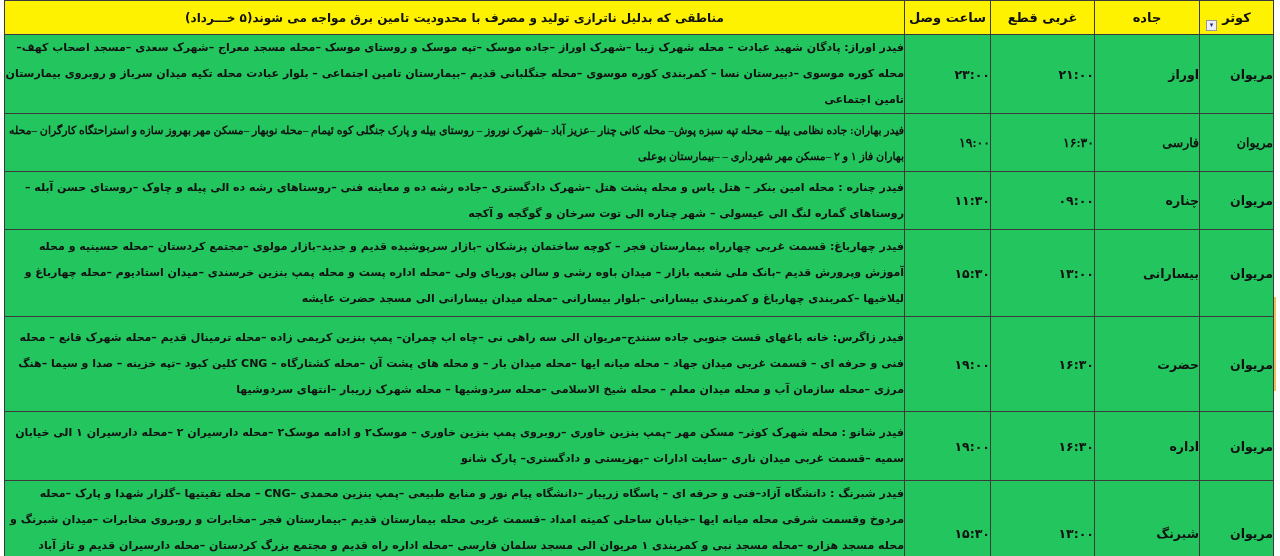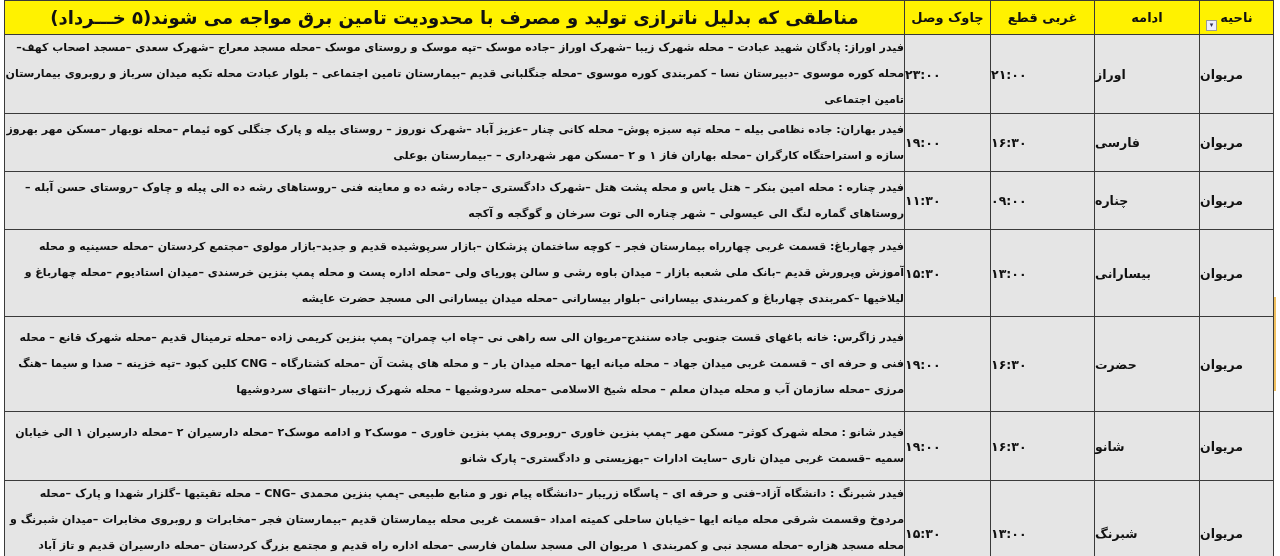--- a/index.html
+++ b/index.html
@@ -1,28 +1,28 @@
 <!DOCTYPE html>
 <html><head>
 <meta charset="utf-8">
 <style>
   html, body { margin:0; padding:0; background:#ffffff; }
   body { width:1280px; height:556px; overflow:hidden; font-family:"DejaVu Sans", sans-serif; }
   .sheet { position:absolute; left:0; top:0; width:1280px; height:556px; background:#fff; }
   table.grid { position:absolute; left:4px; top:0; width:1270px; border-collapse:collapse; table-layout:fixed; direction:rtl; }
   table.grid td, table.grid th { border:1px solid #3a3a3a; padding:0; vertical-align:middle; }
   th { background:#fff200; font-weight:bold; font-size:13px; color:#111; height:33px; text-align:center; }
-  th.title { font-size:18px; }
-  td { background:#e5e5e5; }
-  td.c { text-align:left; font-weight:bold; font-size:12.5px; color:#111; }
+  th.title { font-size:12px; }
+  td { background:#22c55e; }
+  td.c { text-align:right; font-weight:bold; font-size:12.5px; color:#111; }
   td.desc { text-align:right; font-weight:bold; font-size:11px; line-height:26px; color:#111; padding:0 6px 0 6px; }
   .filter-icon { display:inline-block; width:9px; height:9px; border:1px solid #999; background:#eef; font-size:7px; line-height:9px; color:#335; vertical-align:bottom; position:absolute; left:6px; bottom:3px; }
   th.region { position:relative; }
   .r1 td { height:57px; }
-  .r2 td { height:57px; }
+  .r2 td { height:57px;font-family:Liberation Serif, serif; }
   .r3 td { height:57px; }
   .r4 td { height:86px; }
   .r5 td { height:94px; }
   .r6 td { height:68px; }
   .r7 td { height:89px; }
   .right-accent { position:absolute; right:4px; top:297px; width:2px; height:94px; background:#f0c060; }
 </style>
 </head>
 <body>
 
@@ -31,26 +31,26 @@
     <colgroup>
       <col style="width:74px">
       <col style="width:105px">
       <col style="width:104px">
       <col style="width:86px">
       <col>
     </colgroup>
     <thead>
       <tr>
         <th class="region">
-          <span>ناحیه</span>
+          <span>کوثر</span>
           <span class="filter-icon">▾</span>
         </th>
-        <th>ادامه</th>
+        <th>جاده</th>
         <th>غربی قطع</th>
-        <th>چاوک وصل</th>
+        <th>ساعت وصل</th>
         <th class="title">مناطقی که بدلیل ناترازی تولید و مصرف با محدودیت تامین برق مواجه می شوند(۵ خـــرداد)</th>
       </tr>
     </thead>
     <tbody>
       <tr class="r1">
         <td class="c">مریوان</td>
         <td class="c">اوراز</td>
         <td class="c">۲۱:۰۰</td>
         <td class="c">۲۳:۰۰</td>
         <td class="desc">فیدر اوراز: پادگان شهید عبادت – محله شهرک زیبا –شهرک اوراز –جاده موسک –تپه موسک و روستای موسک –محله مسجد معراج –شهرک سعدی –مسجد اصحاب کهف– محله کوره موسوی –دبیرستان نسا – کمربندی کوره موسوی –محله جنگلبانی قدیم –بیمارستان تامین اجتماعی – بلوار عبادت محله تکیه میدان سرباز و روبروی بیمارستان تامین اجتماعی</td>
@@ -78,21 +78,21 @@
       </tr>
       <tr class="r5">
         <td class="c">مریوان</td>
         <td class="c">حضرت</td>
         <td class="c">۱۶:۳۰</td>
         <td class="c">۱۹:۰۰</td>
         <td class="desc">فیدر زاگرس: خانه باغهای قست جنوبی جاده سنندج–مریوان الی سه راهی نی –چاه اب چمران– پمپ بنزین کریمی زاده –محله ترمینال قدیم –محله شهرک قانع – محله فنی و حرفه ای – قسمت غربی میدان جهاد – محله میانه ایها –محله میدان بار – و محله های پشت آن –محله کشتارگاه – CNG کلین کبود –تپه خزینه – صدا و سیما –هنگ مرزی –محله سازمان آب و محله میدان معلم – محله شیخ الاسلامی –محله سردوشیها – محله شهرک زریبار –انتهای سردوشیها</td>
       </tr>
       <tr class="r6">
         <td class="c">مریوان</td>
-        <td class="c">شانو</td>
+        <td class="c">اداره</td>
         <td class="c">۱۶:۳۰</td>
         <td class="c">۱۹:۰۰</td>
         <td class="desc">فیدر شانو : محله شهرک کوثر– مسکن مهر –پمپ بنزین خاوری –روبروی پمپ بنزین خاوری – موسک۲ و ادامه موسک۲ –محله دارسیران ۲ –محله دارسیران ۱ الی خیابان سمیه –قسمت غربی میدان ناری –سایت ادارات –بهزیستی و دادگستری– پارک شانو</td>
       </tr>
       <tr class="r7">
         <td class="c">مریوان</td>
         <td class="c">شبرنگ</td>
         <td class="c">۱۳:۰۰</td>
         <td class="c">۱۵:۳۰</td>
         <td class="desc">فیدر شبرنگ : دانشگاه آزاد–فنی و حرفه ای – پاسگاه زریبار –دانشگاه پیام نور و منابع طبیعی –پمپ بنزین محمدی –CNG – محله تقیتیها –گلزار شهدا و پارک –محله مردوخ وقسمت شرقی محله میانه ایها –خیابان ساحلی کمیته امداد –قسمت غربی محله بیمارستان قدیم –بیمارستان فجر –مخابرات و روبروی مخابرات –میدان شبرنگ و محله مسجد هزاره –محله مسجد نبی و کمربندی ۱ مریوان الی مسجد سلمان فارسی –محله اداره راه قدیم و مجتمع بزرگ کردستان –محله دارسیران قدیم و تاز آباد دارسیران ومحله بلچه سوری –محله تکیه , قسمتی از چهارراه بایوه و مجتمع مولوی</td>

